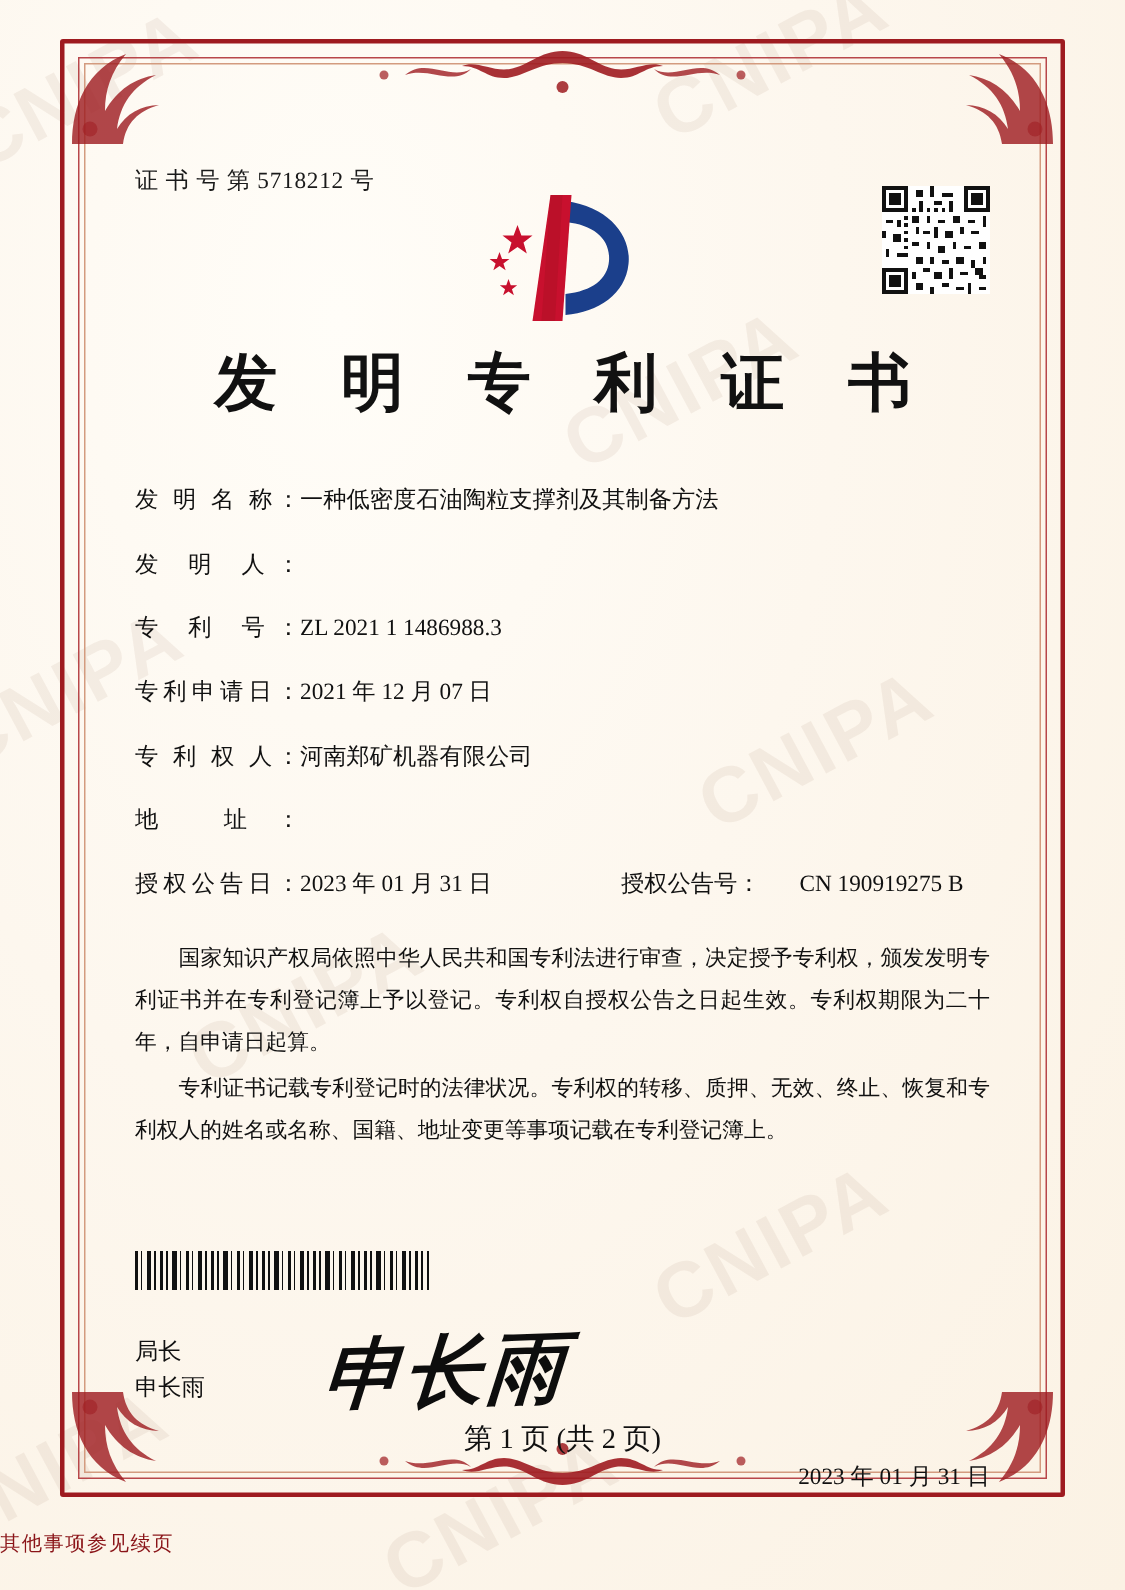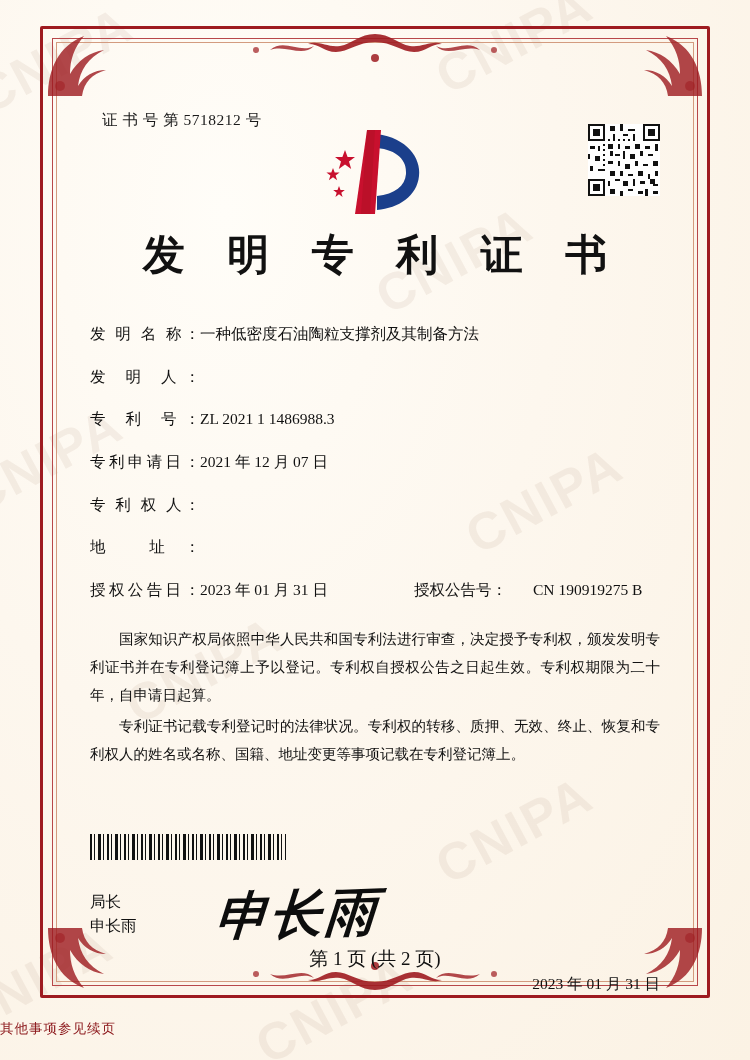--- a/index.html
+++ b/index.html
@@ -95,21 +95,21 @@
   
   .content {
     position: absolute;
     left: 90px; right: 90px; top: 110px;
   }
 
   .cert-no {
     font-size: 15.5px;
     color: #1a1a1a;
     letter-spacing: .5px;
-    margin: 0 0 6px 12px;
+    margin: 0 0 6px 0;
   }
 
   
   .emblem {
     position: absolute;
     left: 50%;
     transform: translateX(-50%);
     top: 14px;
     width: 120px; height: 96px;
   }
@@ -421,20 +421,21 @@
         <span class="fv">ZL 2021 1 1486988.3</span>
       </div>
 
       <div class="field">
         <span class="fl spread">专利申请日：</span>
         <span class="fv">2021 年 12 月 07 日</span>
       </div>
 
       <div class="field">
         <span class="fl spread">专 利 权 人：</span>
+        <span class="fv">河南郑矿机器有限公司</span>
       </div>
 
       <div class="field">
         <span class="fl spread">地 址：</span>
       </div>
 
       <div class="field two">
         <span class="fl spread">授权公告日：</span>
         <span class="fv">2023 年 01 月 31 日</span>
         <span class="sub-label">授权公告号：</span>

